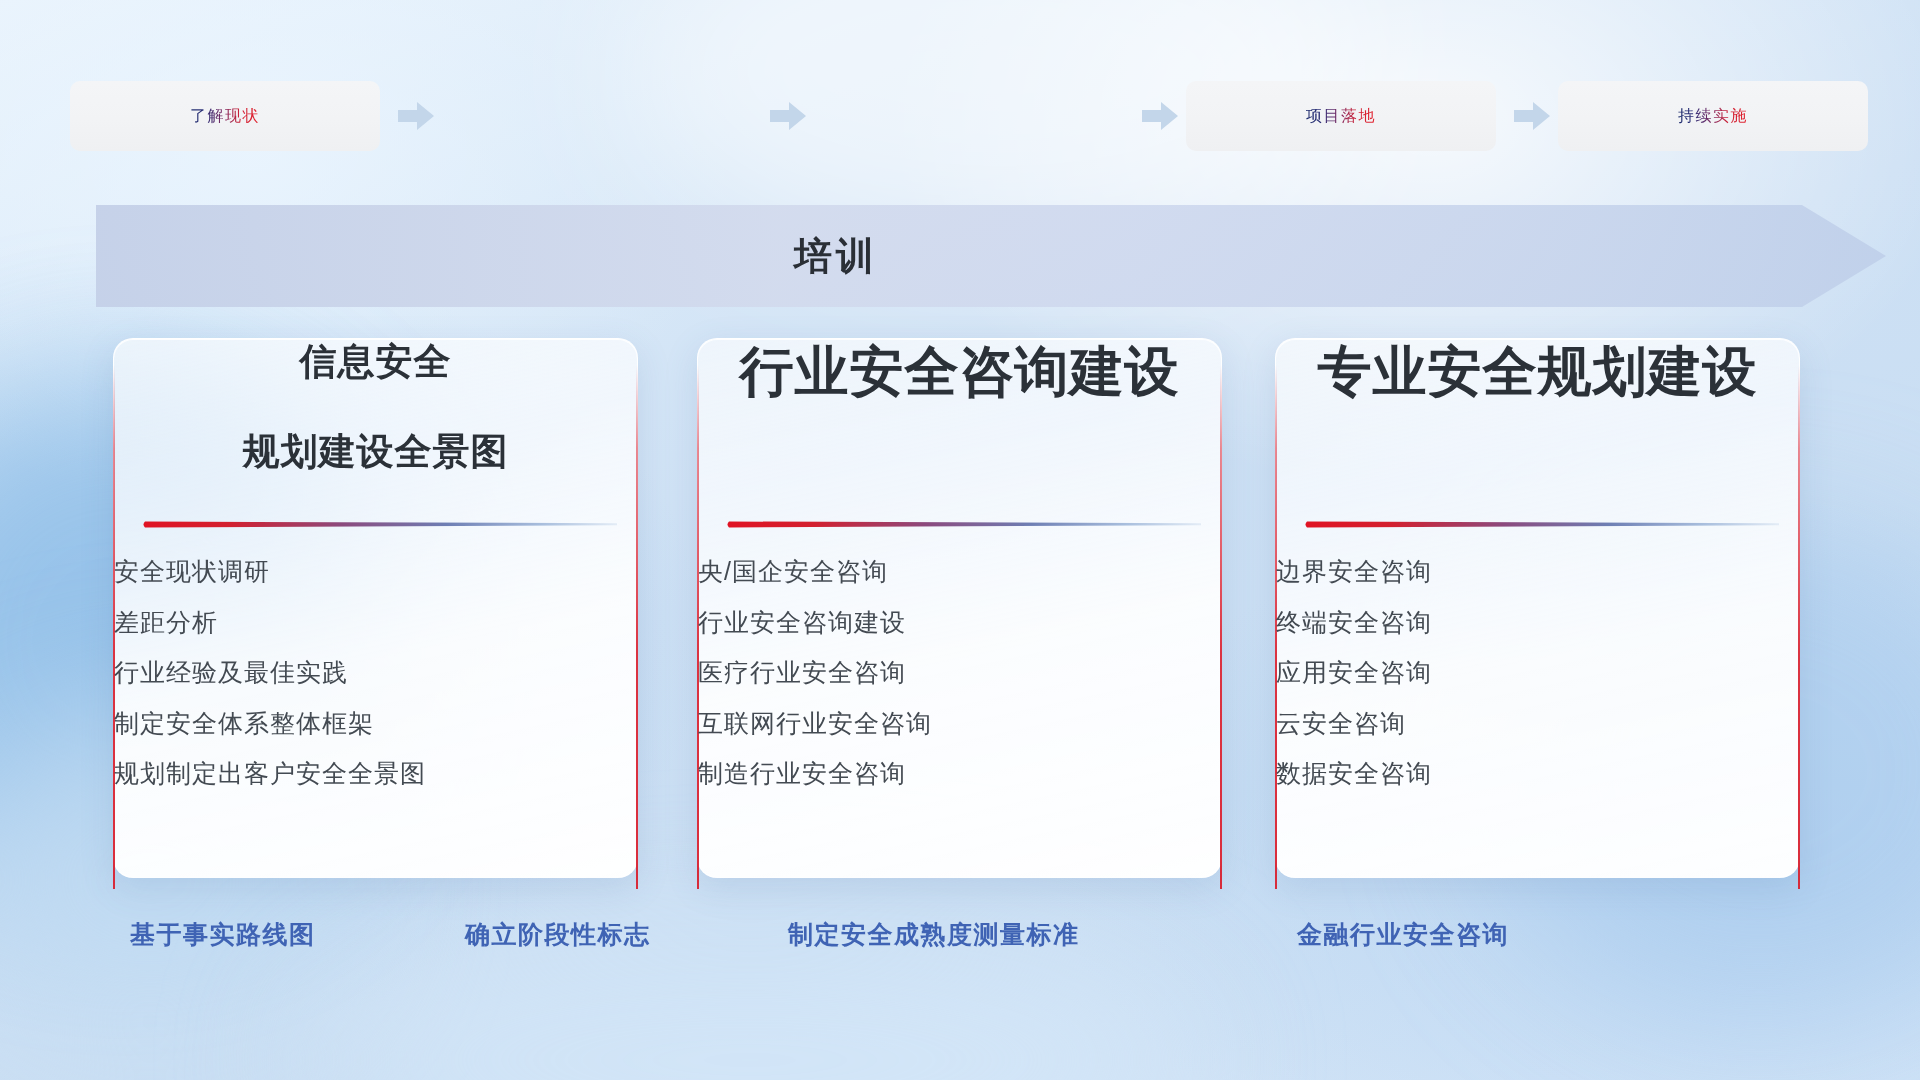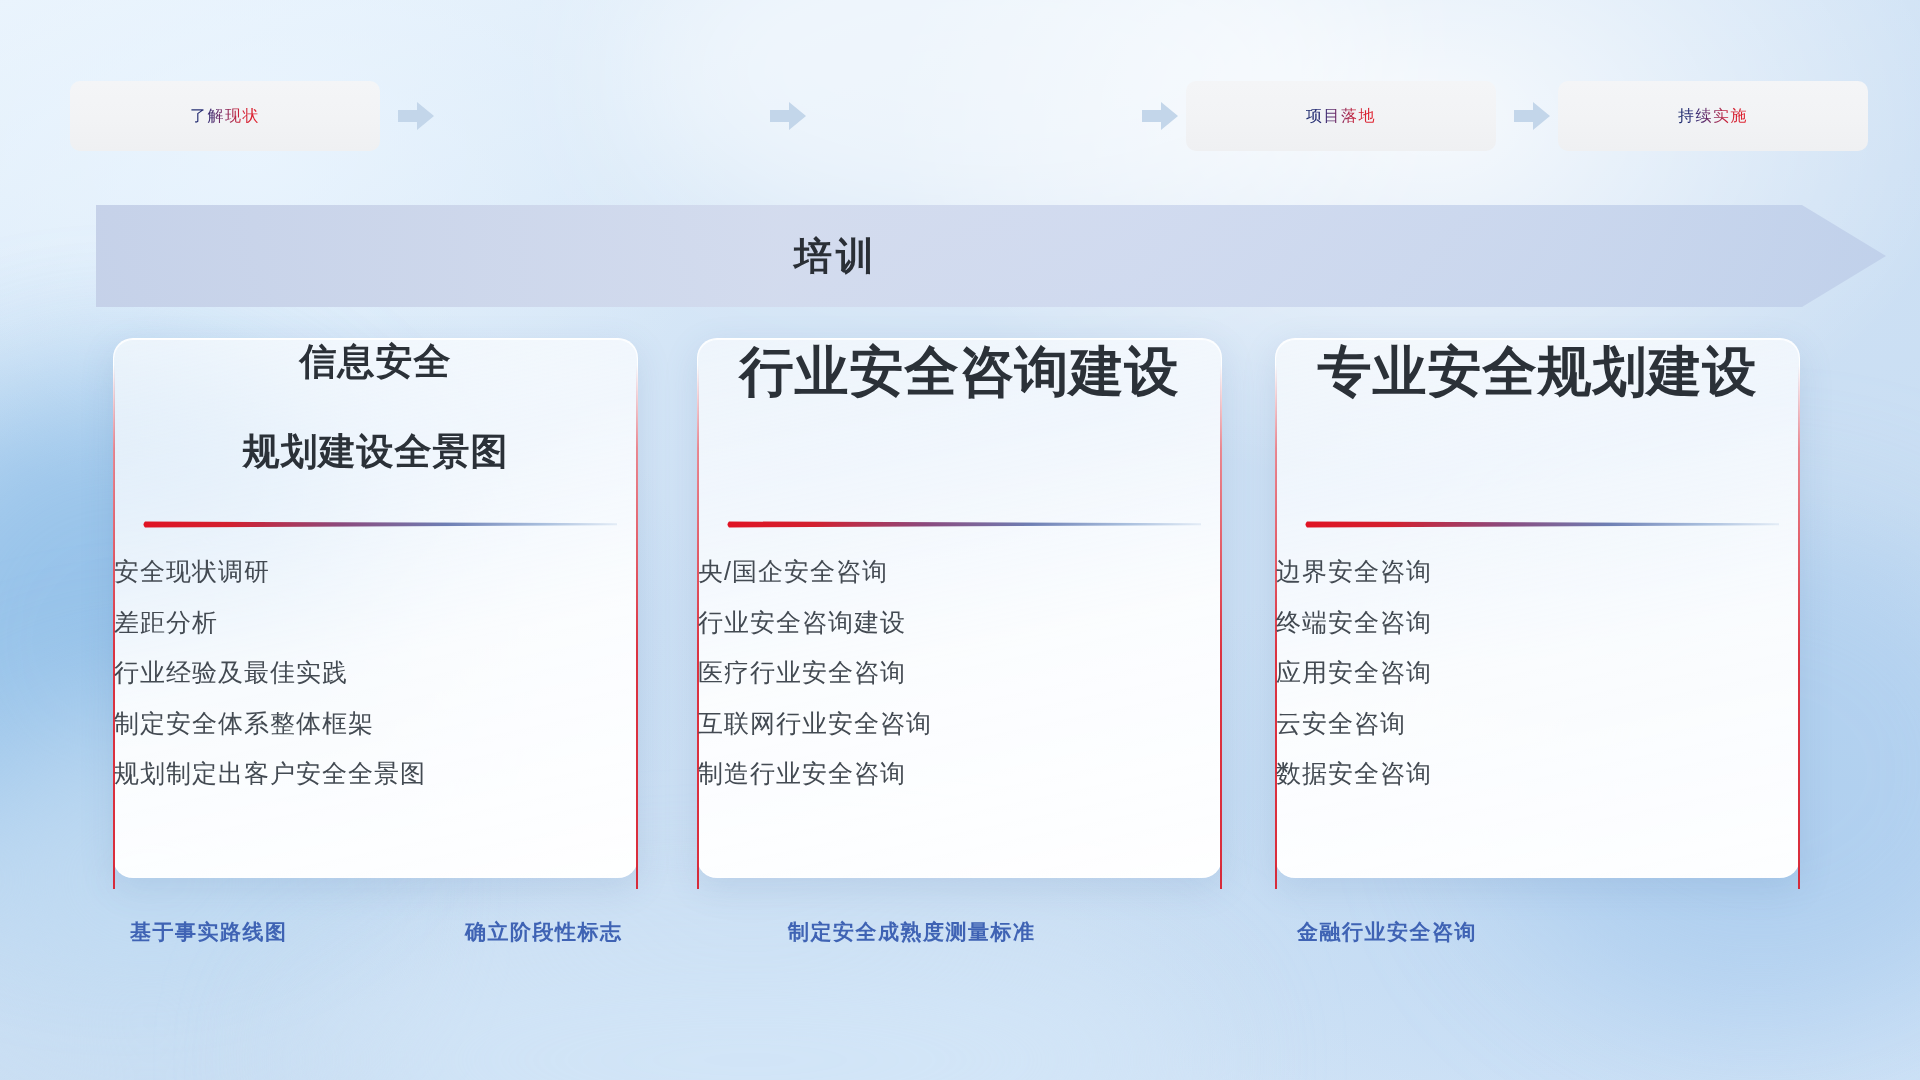--- a/index.html
+++ b/index.html
@@ -117,21 +117,21 @@
     display:flex;flex-direction:column;gap:10px;
   }
   .card .list .li{
     font-size:25px;color:#434a52;letter-spacing:1px;line-height:1.62;white-space:nowrap;
   }
 
   
   #blabels{position:absolute;left:0;top:0;width:1920px;height:1080px;}
   .blbl{
     position:absolute;top:918px;
-    font-size:21px;font-weight:700;color:#3f63b4;letter-spacing:1.5px;
+    font-size:25px;font-weight:700;color:#3f63b4;letter-spacing:1.5px;
     white-space:nowrap;
   }
 </style>
 </head>
 <body>
 
 <div id="stage">
 
   <div class="blob b1"></div>
   <div class="blob b2"></div>

